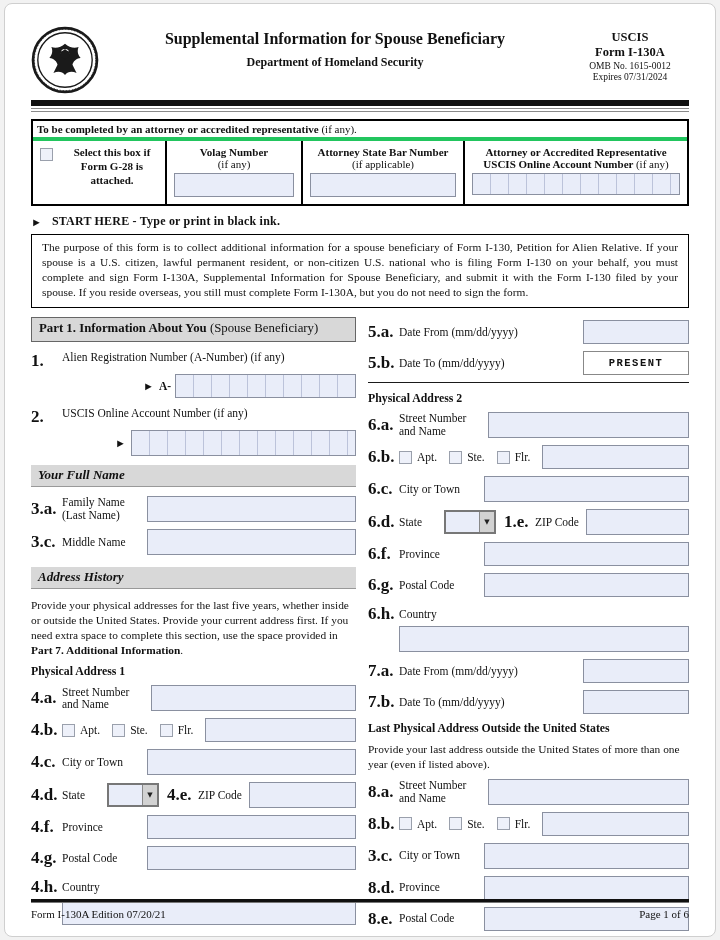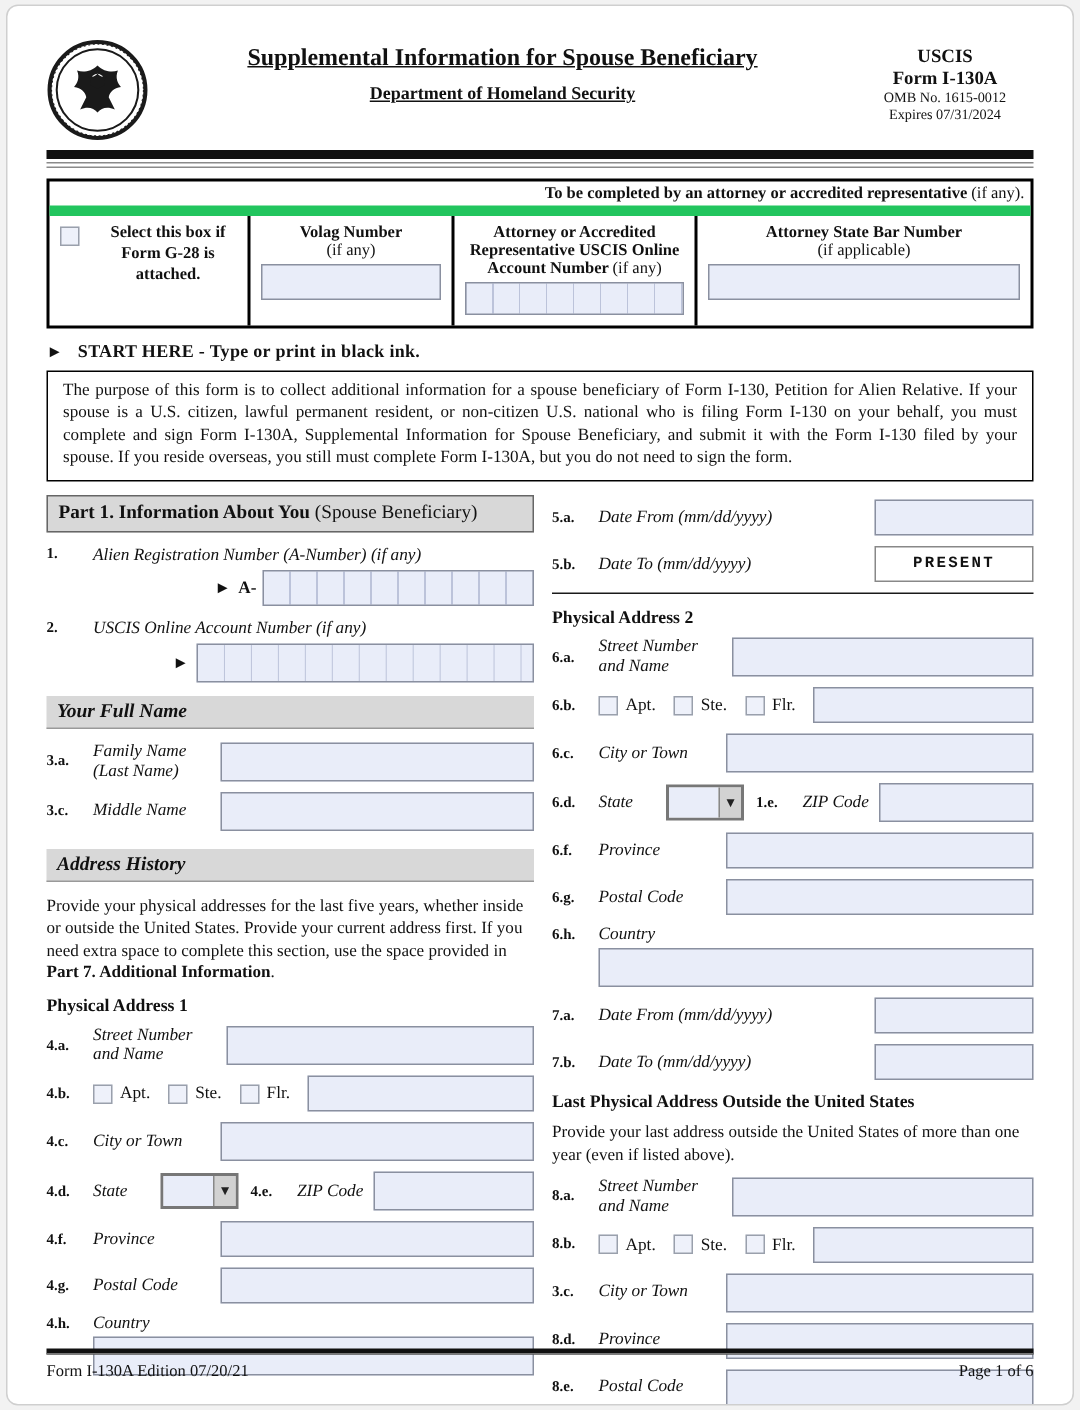--- a/index.html
+++ b/index.html
@@ -15,32 +15,32 @@
     margin:3px auto 0;
     background:#ffffff;
     border:1px solid #cfcfcf;
     border-radius:8px;
     padding:20px 26px 0 26px;
     overflow:hidden;
   }
   
   .hdr { display:flex; align-items:flex-start; }
   .seal { width:68px; height:68px; flex:0 0 68px; margin-top:2px; }
-  .hdr-center { flex:1; text-align:center; padding-top:6px;text-decoration:underline; }
+  .hdr-center { flex:1; text-align:center; padding-top:6px; }
   .hdr-title { font-size:16px; font-weight:bold; }
   .hdr-dept  { font-size:12px; font-weight:bold; margin-top:7px; }
   .hdr-agency{ font-size:11.5px; margin-top:1px; }
   .hdr-right { width:118px; text-align:center; padding-top:6px; }
   .hdr-uscis, .hdr-form { font-size:12.5px; font-weight:bold; }
   .hdr-omb, .hdr-exp { font-size:9.5px; margin-top:1px; }
   .black-bar { height:6px; background:#101010; margin-top:6px; }
   .double-line { height:4px; border-top:1px solid #8a8a8a; border-bottom:1px solid #8a8a8a; margin-top:2px; }
   
   .att { border:2px solid #000; margin-top:7px; }
-  .att-hdr { border-bottom:7px solid #22c55e; text-align:right; font-size:11px; padding:2px 4px; }
+  .att-hdr { border-bottom:4px solid #22c55e; text-align:left; font-size:11px; padding:2px 4px; }
   .att-body { display:grid; grid-template-columns:134px 136px 162px 1fr;text-align:center; }
   .att-cell { border-right:2px solid #000; padding:5px 7px 7px; font-size:11px; }
   .att-cell:last-child { border-right:none; }
   .att-g28 { display:flex; gap:8px; align-items:flex-start; }
   .att-g28 .lbl-b { font-weight:bold; line-height:1.25; }
   .b { font-weight:bold; }
   .fieldfill { background:#e9edf9; border:1px solid #8a90a0; }
   .att-input { height:24px; margin-top:3px; }
   .comb { background:
       repeating-linear-gradient(to right, rgba(0,0,0,0) 0 17px, #bcc3da 17px 18px),
@@ -52,22 +52,22 @@
   .start .txt { font-weight:bold; letter-spacing:.2px; }
   .purpose { border:1.5px solid #000; margin-top:5px; padding:5px 10px 7px; font-size:11.4px; line-height:1.32; text-align:justify; }
   
   .cols { display:flex; gap:12px; margin-top:9px; }
   .col-l { width:325px; flex:0 0 325px; }
   .col-r { flex:1; }
   .part-hdr { background:#d8d8d8; border:1px solid #666; padding:3px 7px 4px; font-size:12.8px; line-height:1.25; margin-bottom:9px; }
   .sec-bar { background:#d8d8d8; border-bottom:1px solid #999; padding:2px 7px 3px; font-size:13px; font-weight:bold; font-style:italic; margin:4px 0 9px; }
   .row { display:flex; align-items:center; margin-bottom:7px; }
   .row.top { align-items:flex-start; }
-  .num { width:31px; flex:0 0 31px; font-weight:bold; font-size:10px; }
-  .lbl { font-size:11.5px; line-height:1.12; white-space:pre-line; margin-right:7px;font-style:italic; }
+  .num { width:31px; flex:0 0 31px; font-weight:bold; font-size:17px; }
+  .lbl { font-size:11.5px; line-height:1.12; white-space:pre-line; margin-right:7px; }
   .input { height:24px; flex:1; }
   .input.h26 { height:26px; }
   .w-date { flex:0 0 106px; }
   .grow { flex:1; }
   .arrow-row { display:flex; align-items:center; margin:3px 0 9px; }
   .arr-glyph { font-size:11px; margin-right:5px; }
   .a-pre { font-weight:bold; font-size:11.5px; margin-right:4px; }
   .para { font-size:11.4px; line-height:1.3; margin-bottom:7px; }
   .sub-hdr { font-size:11.8px; font-weight:bold; margin:2px 0 6px; }
   .cb { width:13px; height:13px; flex:0 0 13px; background:#eef1fa; border:1px solid #9aa0ac; margin-right:5px; }
@@ -124,27 +124,27 @@
       <div class="att-cell att-g28">
         <span class="cb" style="margin-top:2px"></span>
         <span class="lbl-b">Select this box if Form G-28 is attached.</span>
       </div>
       <div class="att-cell">
         <div class="b">Volag Number</div>
         <div>(if any)</div>
         <div class="fieldfill att-input"></div>
       </div>
       <div class="att-cell">
-        <span class="b">Attorney or Accredited Representative USCIS Online Account Number </span><span>(if any)</span>
-        <div class="comb fieldfill att-comb"></div>
-      </div>
-      <div class="att-cell">
         <div class="b">Attorney State Bar Number</div>
         <div>(if applicable)</div>
         <div class="fieldfill att-input"></div>
+      </div>
+      <div class="att-cell">
+        <span class="b">Attorney or Accredited Representative USCIS Online Account Number </span><span>(if any)</span>
+        <div class="comb fieldfill att-comb"></div>
       </div>
     </div>
   </div>
 
   <div class="start">
     <span class="arr">►</span>
     <span class="txt">START HERE - Type or print in black ink.</span>
   </div>
 
   <div class="purpose">The purpose of this form is to collect additional information for a spouse beneficiary of Form I-130, Petition for Alien Relative.  If your spouse is a U.S. citizen, lawful permanent resident, or non-citizen U.S. national who is filing Form I-130 on your behalf, you must complete and sign Form I-130A, Supplemental Information for Spouse Beneficiary, and submit it with the Form I-130 filed by your spouse.  If you reside overseas, you still must complete Form I-130A, but you do not need to sign the form.</div>

